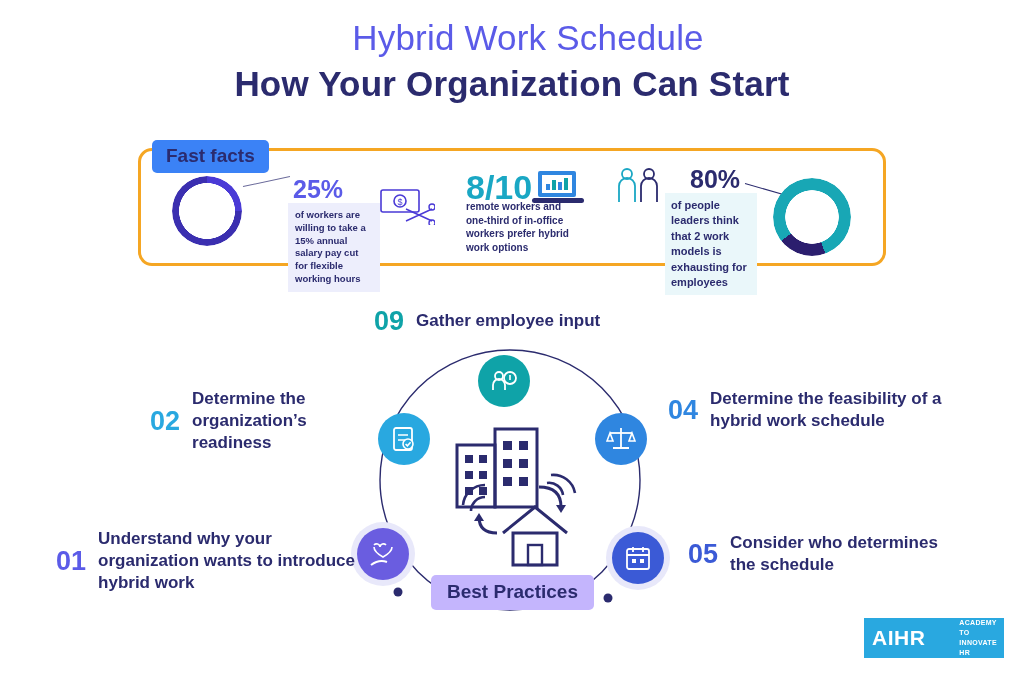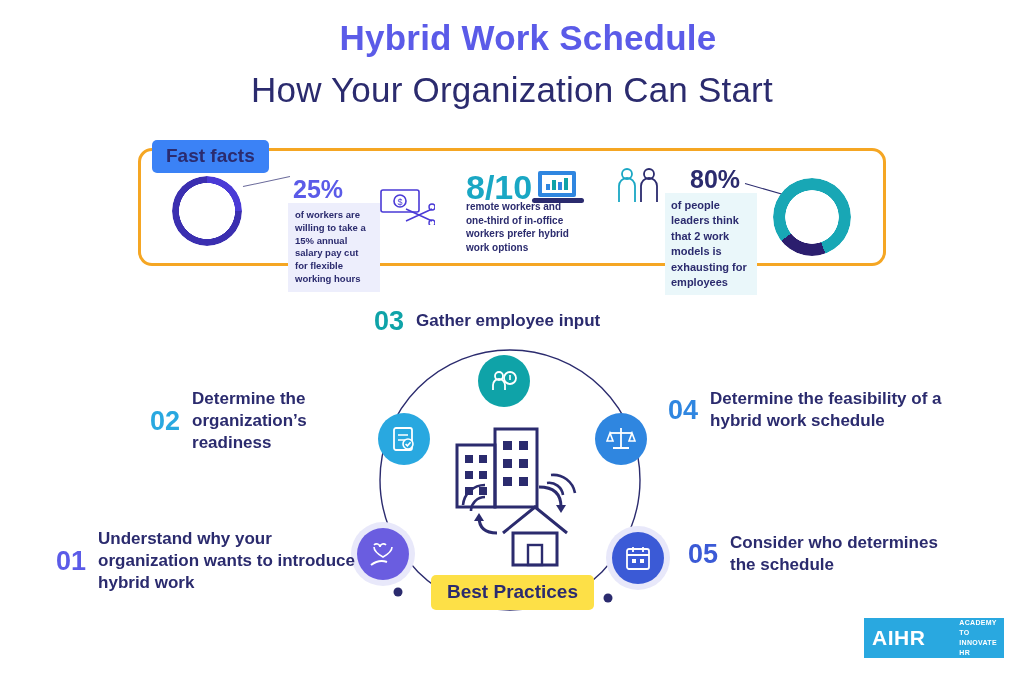--- a/index.html
+++ b/index.html
@@ -18,33 +18,33 @@
   
   .title-block {
     position: absolute;
     top: 16px;
     left: 0;
     width: 1024px;
     text-align: center;
   }
   .title-line1 {
     font-size: 35px;
-    font-weight: bold;
+    font-weight: normal;
     color: #5b5be8;
     letter-spacing: 0.2px;
     line-height: 1.25;
     padding-left: 32px;
   }
   .title-line2 {
     font-size: 35px;
-    font-weight: normal;
+    font-weight: bold;
     color: #2b2b6e;
     letter-spacing: 0.2px;
     line-height: 1.25;
-    margin-top: 8px;
+    margin-top: 2px;
   }
 
   
   .facts-panel {
     position: absolute;
     left: 138px;
     top: 148px;
     width: 748px;
     height: 118px;
     border: 3px solid #f5a623;
@@ -214,21 +214,21 @@
     width: 64px;
     height: 64px;
     border-radius: 50%;
     background: #e8e8fa;
   }
 
   .best-practices {
     position: absolute;
     left: 431px;
     top: 575px;
-    background: #fde047;
+    background: #c4b5fd;
     color: #2b2b6e;
     font-weight: bold;
     font-size: 19px;
     padding: 6px 16px 7px 16px;
     border-radius: 5px;
   }
 
   
   .step-num {
     font-size: 27px;
@@ -431,21 +431,21 @@
   <div class="step-num" style="color:#5b5be8;">01</div>
   <div class="step-text">Understand why your organization wants to introduce hybrid work</div>
 </div>
 
 <div class="step" id="step02">
   <div class="step-num" style="color:#29a8e0;">02</div>
   <div class="step-text">Determine the organization’s readiness</div>
 </div>
 
 <div class="step" id="step03">
-  <div class="step-num" style="color:#0fa3a8;">03</div>
+  <div class="step-num" style="color:#0fa3a8;">09</div>
   <div class="step-text">Gather employee input</div>
 </div>
 
 <div class="step" id="step04">
   <div class="step-num" style="color:#2f86e0;">04</div>
   <div class="step-text">Determine the feasibility of a hybrid work schedule</div>
 </div>
 
 <div class="step" id="step05">
   <div class="step-num" style="color:#3b5ad6;">05</div>

